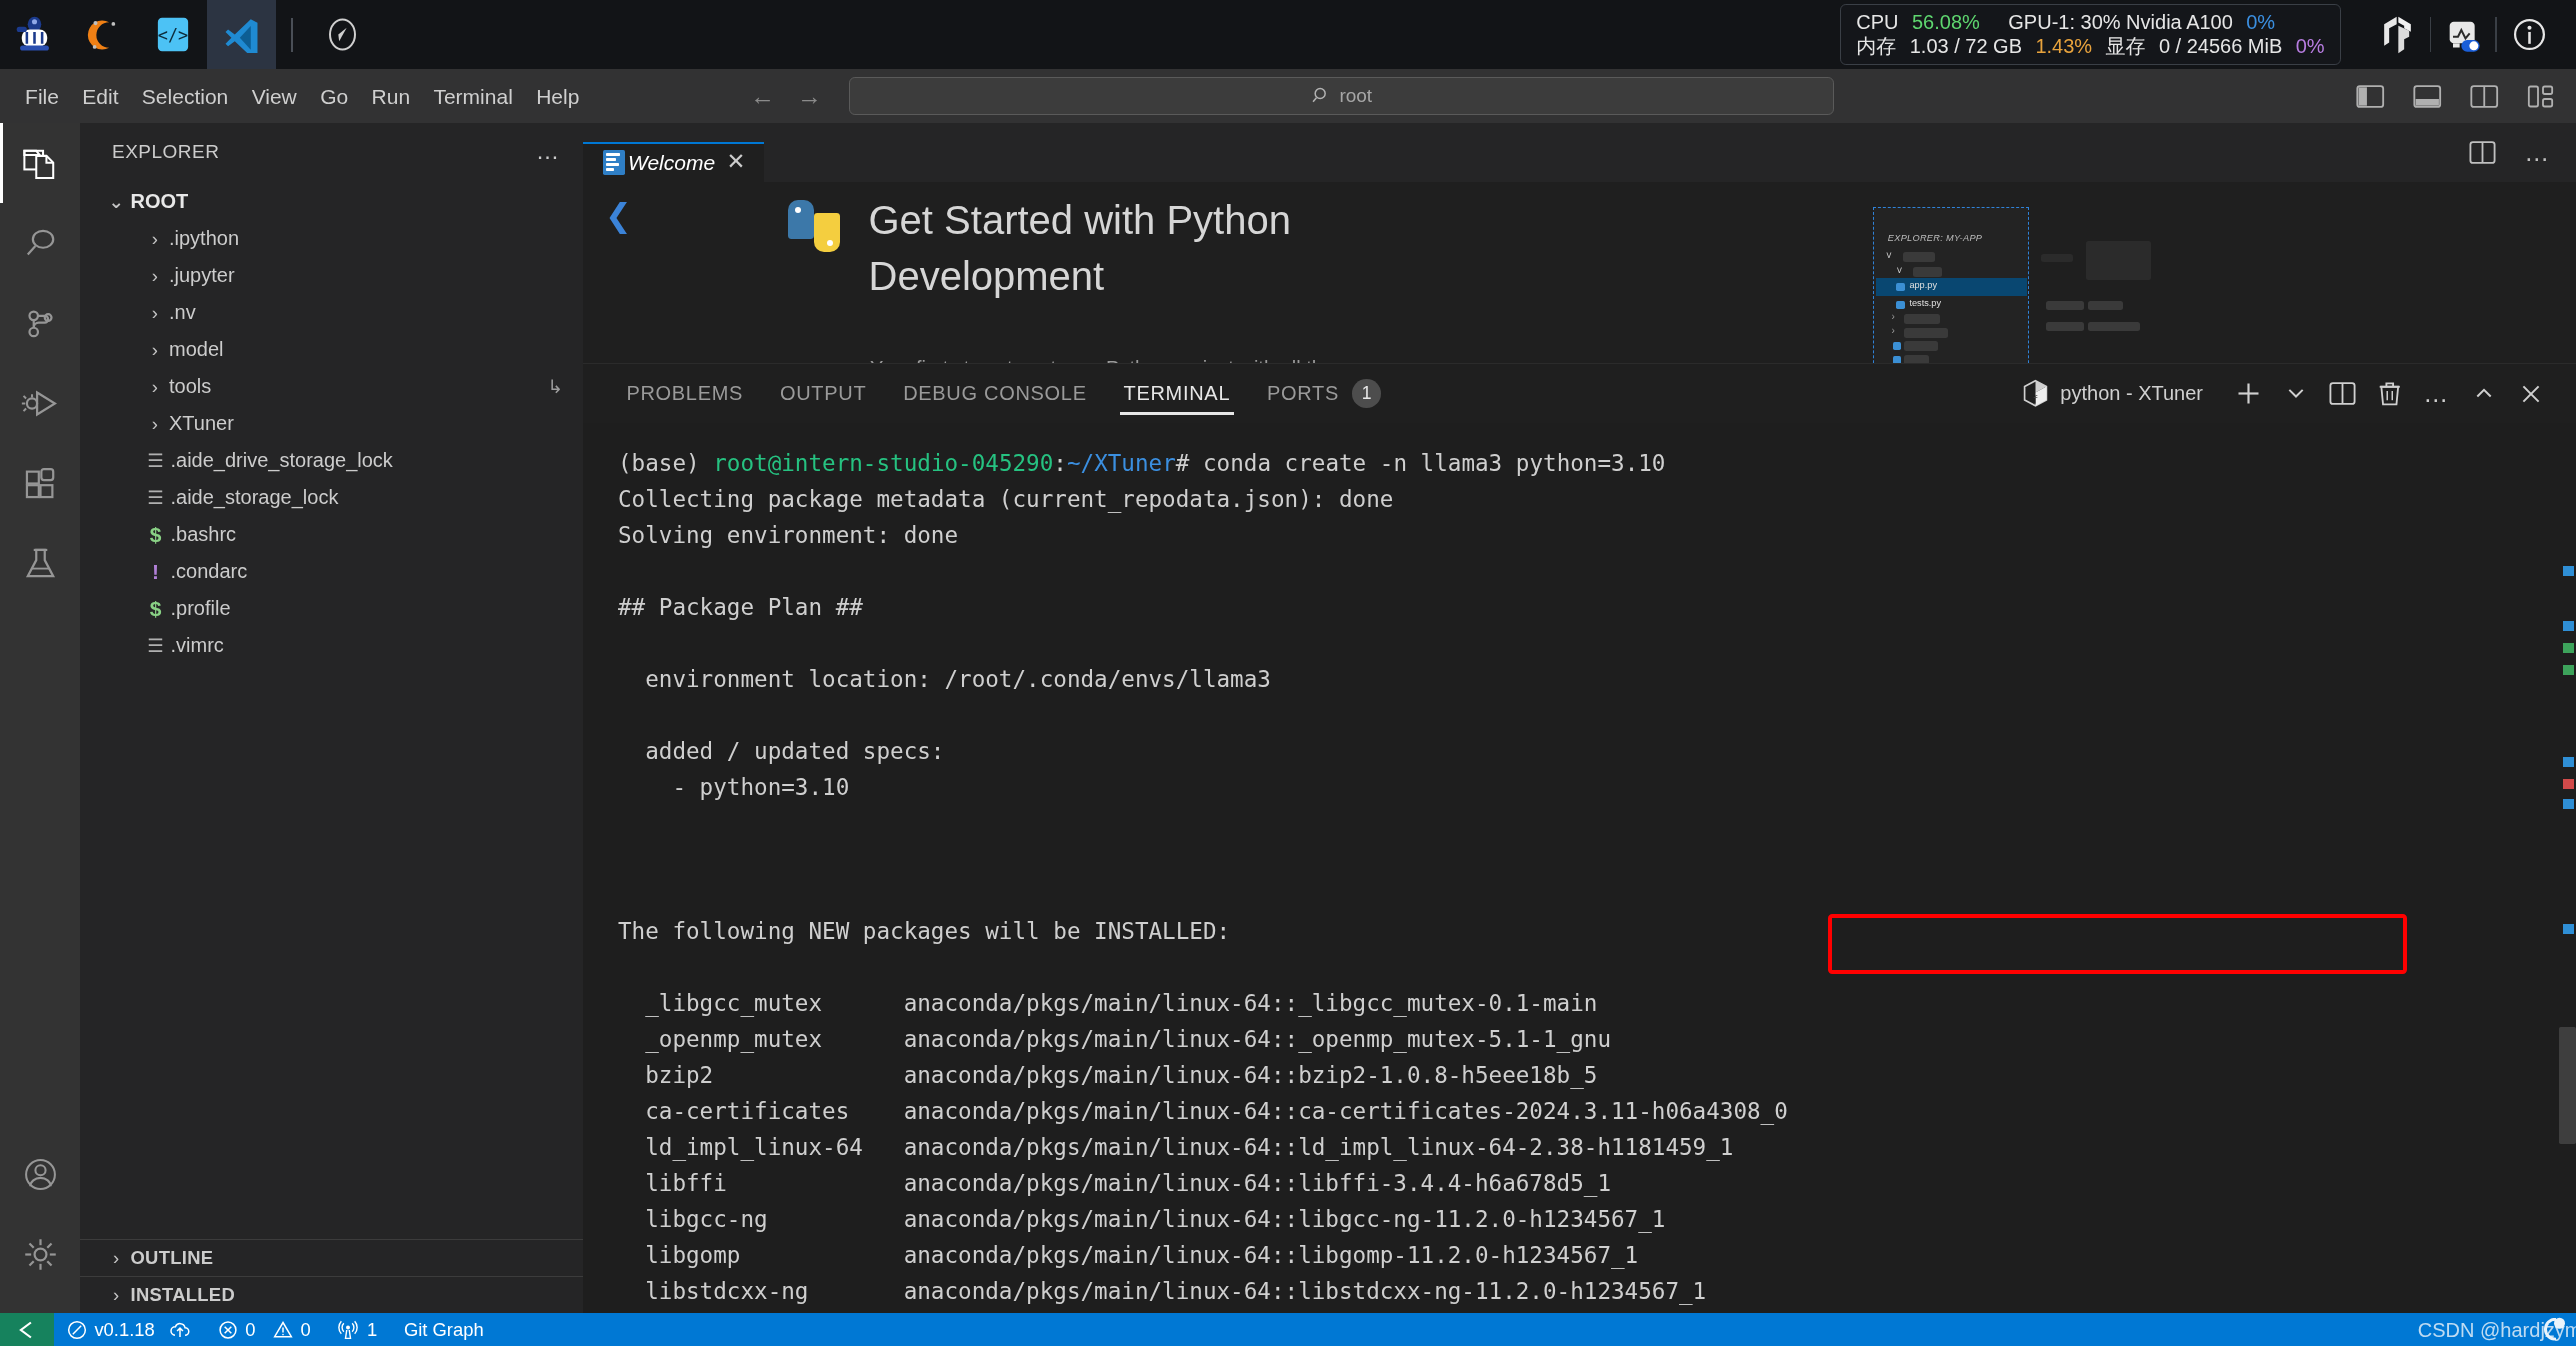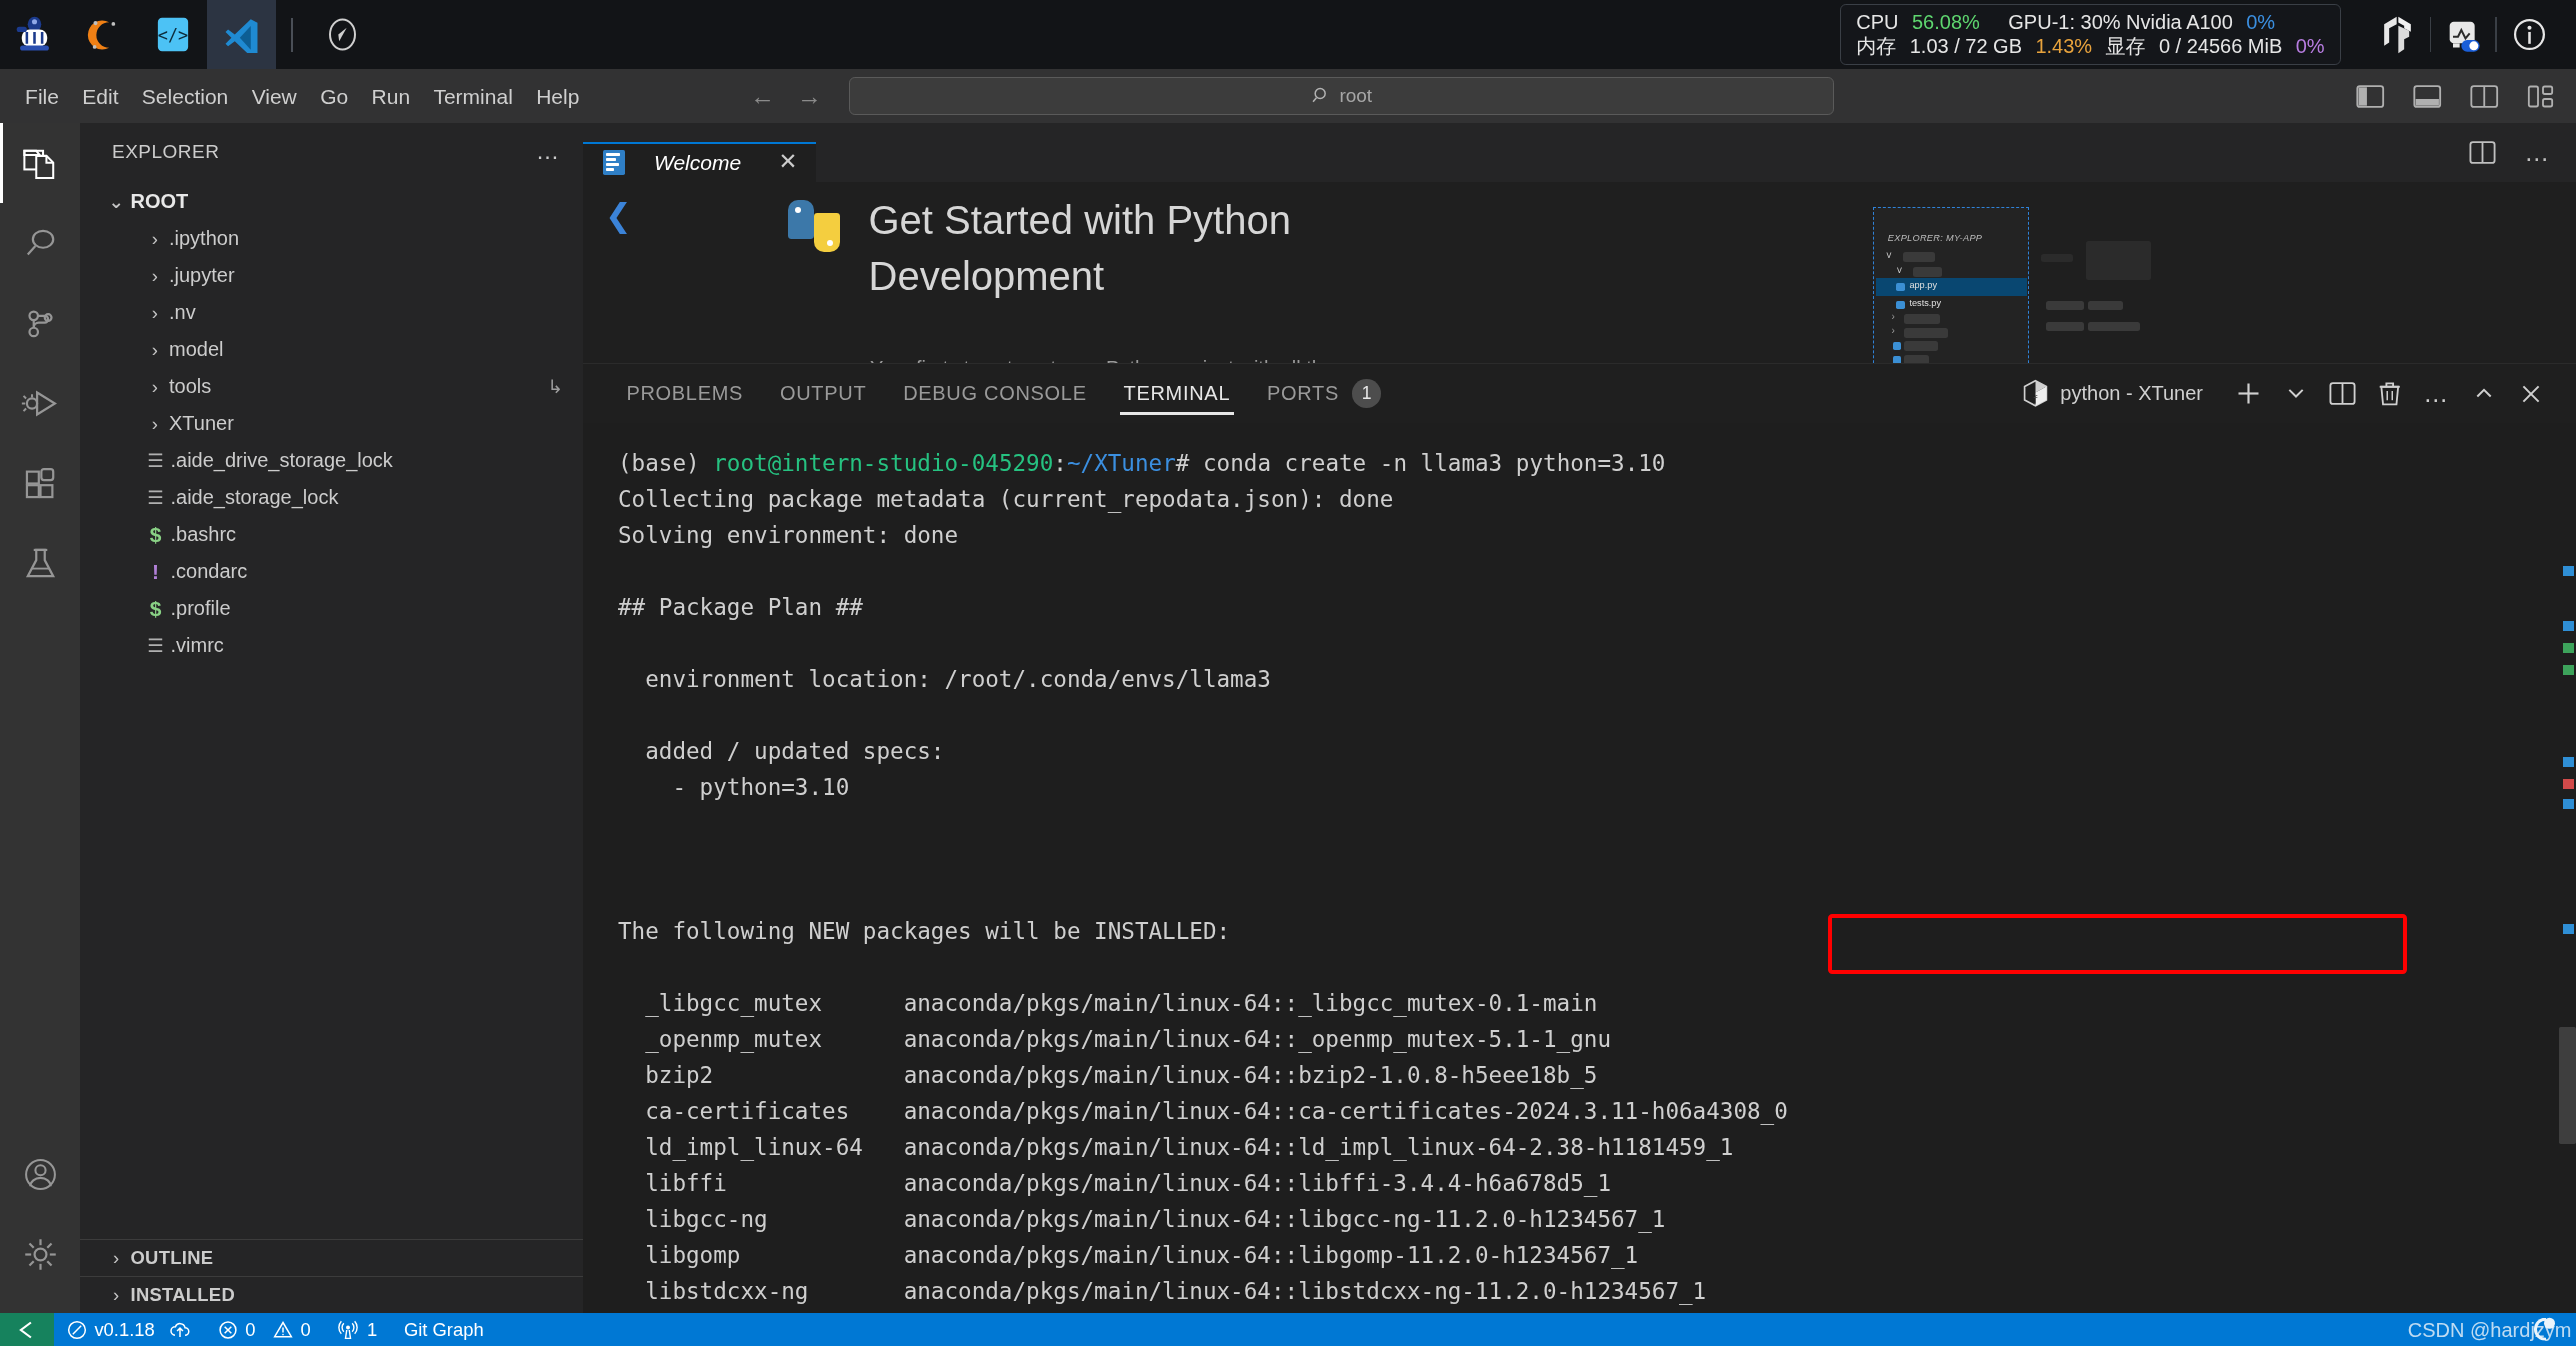--- a/index.html
+++ b/index.html
@@ -72,21 +72,21 @@
   .fname{color:#cccccc;}
   .tailmark{position:absolute;right:20px;color:#9d9d9d;font-size:18.4px;}
   .sb-section{height:37px;border-top:0.8px solid #3c3c3c;display:flex;align-items:center;padding-left:22px;font-size:18.4px;font-weight:bold;letter-spacing:0.3px;color:#cccccc;}
   .sb-section .chev{font-weight:normal;}
 
   
   .maincol{flex:1;display:flex;flex-direction:column;min-width:0;background:#1f1f1f;}
 
   
   .tabsbar{height:59px;background:#252526;display:flex;align-items:stretch;flex:0 0 59px;}
-  .tab{display:flex;align-items:center;gap:29px;padding:0 18.4px 0 20px;background:#1f1f1f;border-right:0.8px solid #252526;position:relative;margin-top:19px;}
+  .tab{display:flex;align-items:center;gap:3px;padding:0 18.4px 0 20px;background:#1f1f1f;border-right:0.8px solid #252526;position:relative;margin-top:19px;}
   .tab.active::before{content:"";position:absolute;left:0;right:0;top:0;height:1.7px;background:#0078d4;}
   .tabicon{width:22px;height:25px;background:#2f7fc6;border-radius:1.7px;display:flex;flex-direction:column;justify-content:center;gap:2.5px;padding:2.5px 3.4px;}
   .tabicon i{display:block;height:2.5px;background:#ffffff;border-radius:0.8px;}
   .tabicon i:nth-child(1){width:90%;}
   .tabicon i:nth-child(2){width:60%;}
   .tabicon i:nth-child(3){width:80%;}
   .tabicon i:nth-child(4){width:50%;}
   .tablabel{font-size:21px;font-style:italic;color:#ffffff;line-height:25px;}
   .tabclose{font-size:22.6px;color:#cccccc;line-height:20px;margin-left:8.4px;}
   .tabs-right{margin-left:auto;display:flex;align-items:center;gap:28.5px;padding-right:25px;}
@@ -133,21 +133,21 @@
   }
   
   .overview{position:absolute;right:0;top:0;width:17px;height:100%;}
   .ovmark{position:absolute;right:1.7px;width:11.7px;height:10px;}
   .thumb{position:absolute;right:0;width:17px;background:#5a5a5a;opacity:.55;border-radius:1.7px;}
 
   
   .statusbar{height:34px;background:#0078d4;display:flex;align-items:center;flex:0 0 34px;color:#ffffff;font-size:18.4px;position:relative;}
   .remote{height:34px;background:#16825d;display:flex;align-items:center;padding:0 15px;gap:3.4px;}
   .sbitem{display:flex;align-items:center;gap:7.5px;padding:0 13.4px;height:52px;line-height:20px;white-space:nowrap;}
-  .watermark{position:absolute;right:20px;top:50%;transform:translateY(-50%);display:flex;align-items:center;gap:5px;font-size:20px;color:#cfe4f5;opacity:.92;}
+  .watermark{position:absolute;right:10px;top:50%;transform:translateY(-50%);display:flex;align-items:center;gap:5px;font-size:20px;color:#cfe4f5;opacity:.92;}
   .wmlogo{width:28.5px;height:28.5px;position:relative;}
   .wmlogo .hook{position:absolute;left:6.7px;top:1.7px;width:11.7px;height:23.5px;border:3.4px solid #ffffff;border-right:none;border-radius:11.7px 0 0 11.7px;}
   .wmlogo .dot{position:absolute;right:0.8px;top:1.7px;width:11.7px;height:11.7px;border-radius:50%;background:#ffffff;}
 
   svg{display:block;}
 </style>
 </head>
 <body>
 
 <div class="app">

